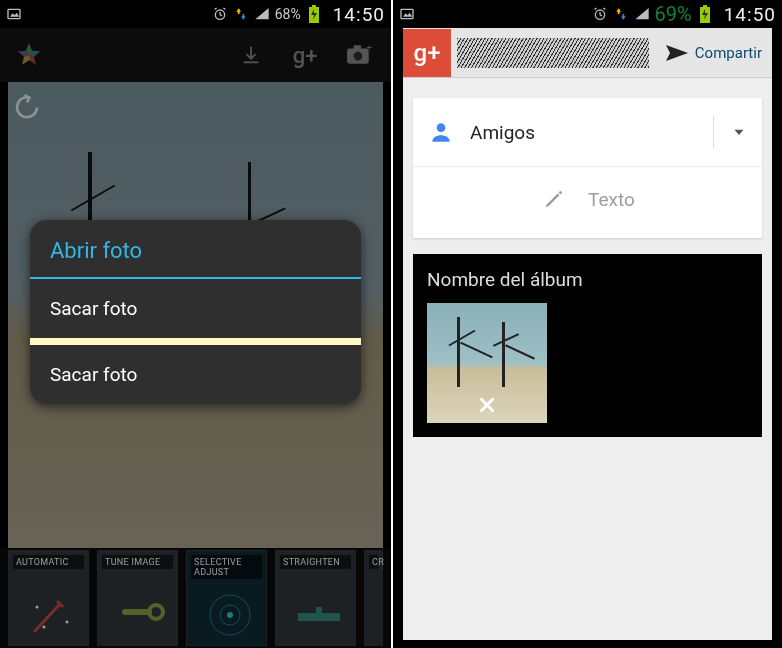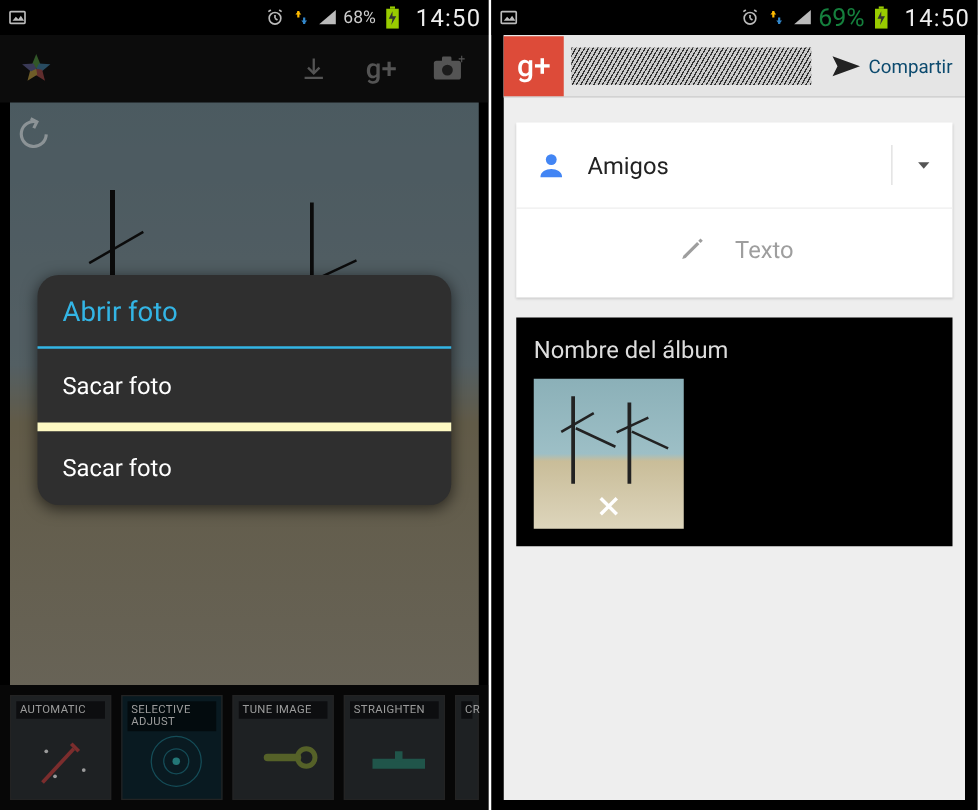--- a/index.html
+++ b/index.html
@@ -27,21 +27,21 @@
   .branch { position: absolute; height: 2px; background: #1a1a1a; }
 
   .p1-backarrow { position: absolute; top: 90px; left: 12px; width: 30px; height: 30px; opacity: 0.5; }
 
   .p1-dialog { position: absolute; top: 220px; left: 30px; right: 30px; background: #2f2f2f; color: #fff; box-shadow: 0 3px 12px rgba(0,0,0,.6); border-radius: 17px; }
   .p1-dialog .title { padding: 18px 20px 14px; color: #33b5e5; font-size: 22px; border-bottom: 2px solid #33b5e5; }
   .p1-dialog .item { padding: 18px 20px; font-size: 19px; border-bottom: 7px solid #fef9c3; }
   .p1-dialog .item:last-child { border-bottom: none; }
 
   .p1-filters { position: absolute; bottom: 0; left: 0; right: 0; height: 100px; background: #0a0a0a; display: flex; align-items: center; gap: 8px; padding: 8px; overflow: hidden; opacity: 0.7; }
-  .p1-filter { width: 86px; height: 84px; background: #2b2f33; position: relative; border: 1px solid #333; }
+  .p1-filter { width: 86px; height: 96px; background: #2b2f33; position: relative; border: 1px solid #333; }
   .p1-filter .label { position: absolute; top: 4px; left: 4px; right: 4px; background: rgba(0,0,0,.55); color: #ddd; font-size: 9px; padding: 2px 3px; letter-spacing: 0.3px; }
 
   
   .p2-outer { position: absolute; top: 28px; left: 10px; right: 10px; bottom: 8px; background: #eee; }
   .p2-header { height: 50px; background: #e5e5e5; display: flex; align-items: center; border-bottom: 1px solid #ccc; }
   .gplus-badge { width: 48px; height: 48px; background: #dd4b39; color: #fff; display: flex; align-items: center; justify-content: center; font-size: 24px; font-weight: 500; }
   .p2-redacted { flex: 1; height: 30px; margin: 0 6px; background: repeating-linear-gradient(120deg,#333 0 1px,#ccc 1px 3px); }
   .p2-share { display: flex; align-items: center; gap: 6px; padding: 0 10px; color: #0c4a6e; font-size: 15px; }
 
   .p2-card { background: #fff; margin: 20px 10px 10px; padding: 0; box-shadow: 0 1px 2px rgba(0,0,0,.15); }
@@ -166,33 +166,33 @@
     <div class="p1-filter">
       <div class="label">AUTOMATIC</div>
       <svg style="position:absolute;bottom:8px;left:20px" width="46" height="40" viewBox="0 0 46 40">
           <line x1="5" y1="35" x2="30" y2="8" stroke="#b04040" stroke-width="3"></line>
           <line x1="28" y1="4" x2="34" y2="10" stroke="#b04040" stroke-width="3"></line>
           <circle cx="8" cy="10" r="1.5" fill="#ddd"></circle>
           <circle cx="38" cy="25" r="1.5" fill="#ddd"></circle>
           <circle cx="15" cy="30" r="1.5" fill="#ddd"></circle>
         </svg>
     </div>
+    <div class="p1-filter">
+      <div class="label">TUNE IMAGE</div>
+      <svg style="position:absolute;bottom:10px;left:18px" width="50" height="38" viewBox="0 0 50 38">
+          <rect x="6" y="12" width="30" height="6" rx="3" fill="#7a8a3a"></rect>
+          <circle cx="40" cy="15" r="7" fill="none" stroke="#7a8a3a" stroke-width="4"></circle>
+        </svg>
+    </div>
     <div class="p1-filter" style="background:#0d2630">
       <div class="label">SELECTIVE ADJUST</div>
       <svg style="position:absolute;bottom:6px;left:14px" width="58" height="50" viewBox="0 0 58 50">
           <circle cx="29" cy="26" r="20" fill="none" stroke="#1e6d7d" stroke-width="1"></circle>
           <circle cx="29" cy="26" r="10" fill="none" stroke="#1e6d7d" stroke-width="1"></circle>
           <circle cx="29" cy="26" r="3" fill="#3aa"></circle>
-        </svg>
-    </div>
-    <div class="p1-filter">
-      <div class="label">TUNE IMAGE</div>
-      <svg style="position:absolute;bottom:10px;left:18px" width="50" height="38" viewBox="0 0 50 38">
-          <rect x="6" y="12" width="30" height="6" rx="3" fill="#7a8a3a"></rect>
-          <circle cx="40" cy="15" r="7" fill="none" stroke="#7a8a3a" stroke-width="4"></circle>
         </svg>
     </div>
     <div class="p1-filter">
       <div class="label">STRAIGHTEN</div>
       <svg style="position:absolute;bottom:12px;left:18px" width="50" height="30" viewBox="0 0 50 30">
           <rect x="4" y="10" width="42" height="8" fill="#2e7a6a"></rect>
           <rect x="22" y="4" width="6" height="8" fill="#2e7a6a"></rect>
         </svg>
     </div>
     <div class="p1-filter" style="width:20px">

